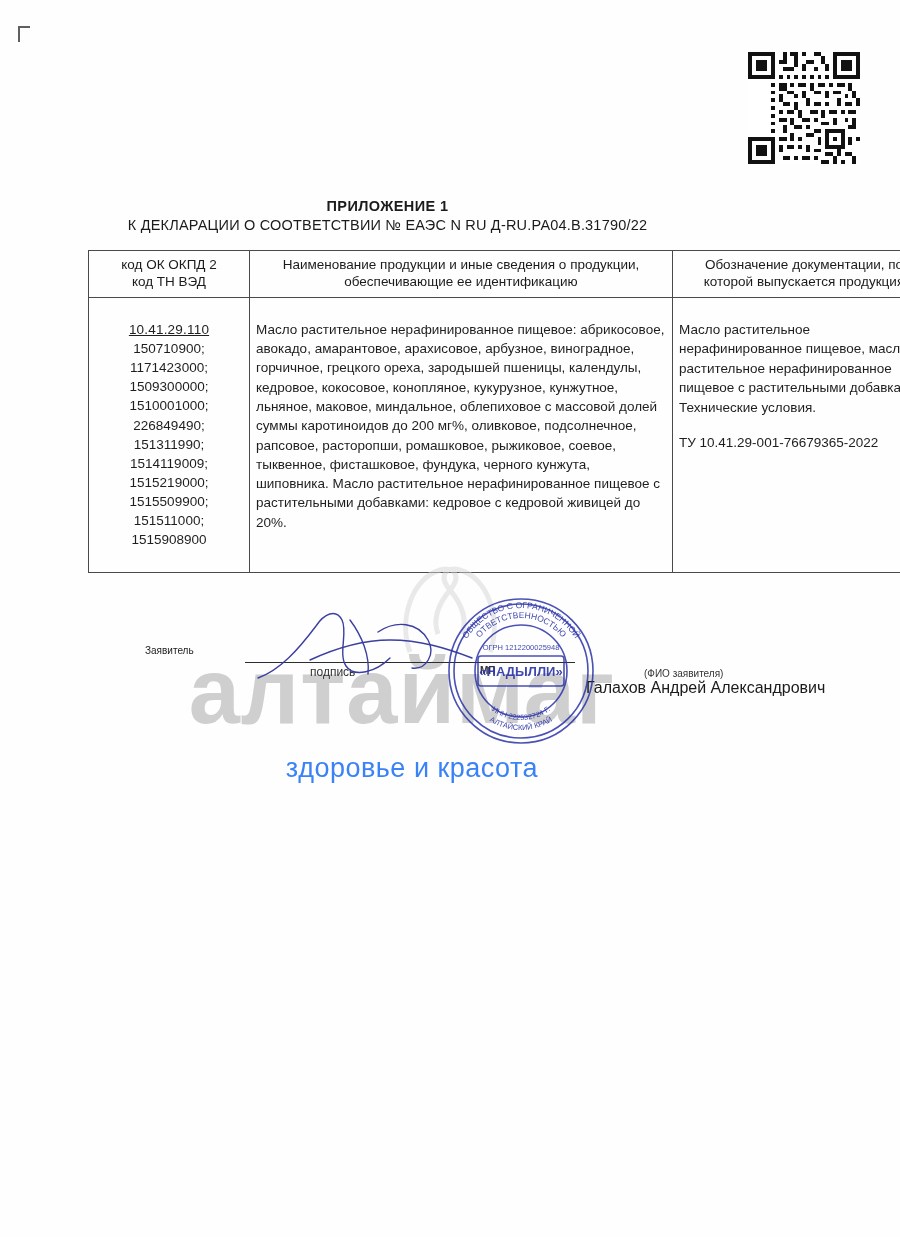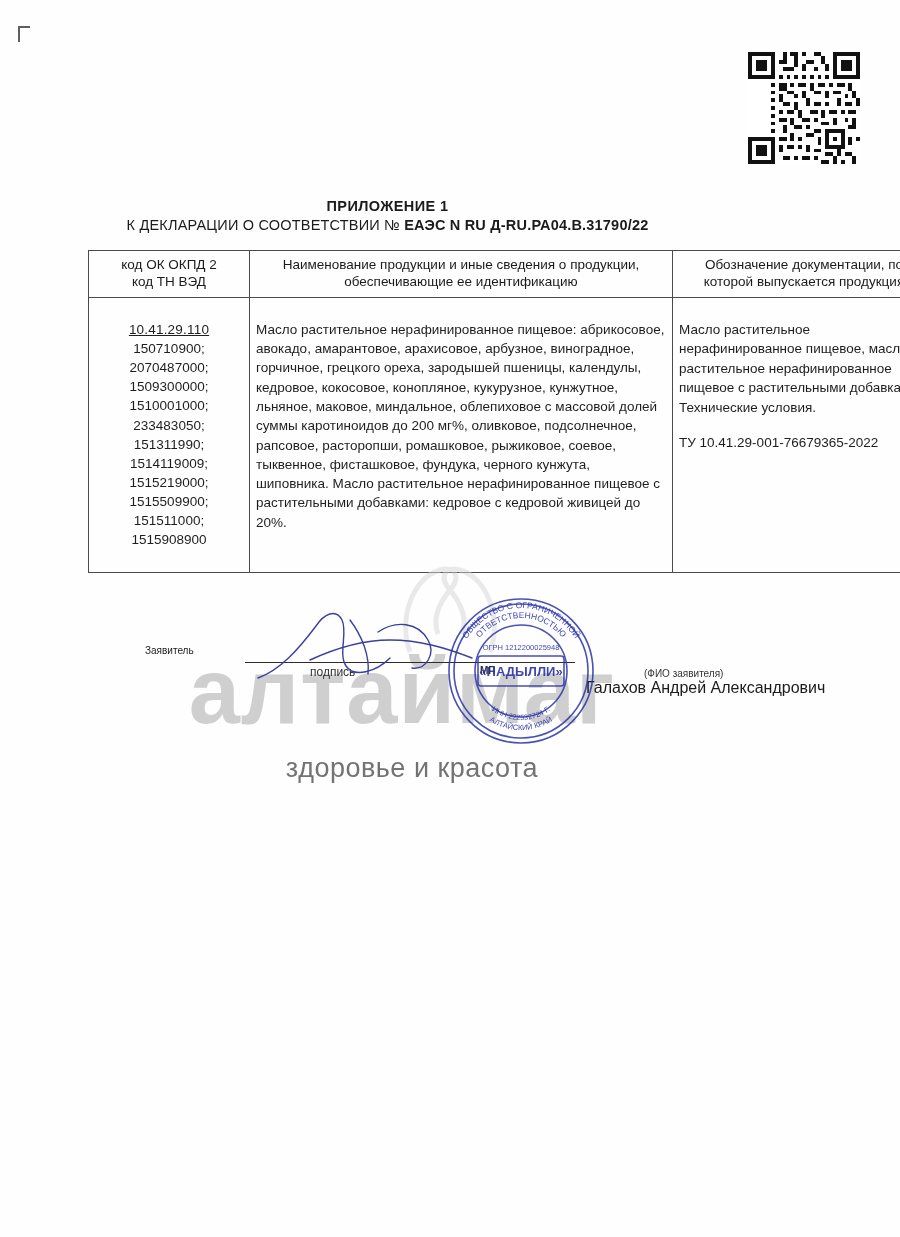--- a/index.html
+++ b/index.html
@@ -55,21 +55,21 @@
     font-weight: bold;
     letter-spacing: .4px;
   }
   .heading .l2 {
     font-size: 14.5px;
     font-weight: bold;
     margin-top: 3px;
     letter-spacing: .2px;
   }
   .heading .l2 .num { font-weight: normal; }
-  .heading .l2 .decl { font-weight: bold; margin-top: 16px; }
+  .heading .l2 .decl { font-weight: normal; margin-top: 16px; }
   .heading .l3 {
     font-size: 13.5px;
     margin-top: 3px;
     font-weight: normal;
   }
 
   
   table.doc {
     position: absolute;
     left: 88px; top: 250px;
@@ -189,21 +189,21 @@
   }
   .wm .mark {
     font-size: 92px;
     font-weight: bold;
     color: #cfcfcf;
     letter-spacing: 1px;
     line-height: 1;
   }
   .wm .sub {
     font-size: 27px;
-    color: #737373;
+    color: #3b82f6;
     margin-top: 16px;
     letter-spacing: .5px;
     margin-left: 20px;
   }
   .wm-logo {
     position: absolute;
     left: 392px; top: 560px;
     width: 116px; height: 100px;
     pointer-events: none;
     opacity: .5;
@@ -361,24 +361,24 @@
         </th>
         <th class="c2">Наименование продукции и иные сведения о продукции, обеспечивающие ее идентификацию</th>
         <th class="c3">Обозначение документации, по которой выпускается продукция</th>
       </tr>
     </thead>
     <tbody>
       <tr>
         <td class="codes">
           <div class="first">10.41.29.110</div>
           <div>150710900;</div>
-          <div>2070487000;</div>
+          <div>1171423000;</div>
           <div>1509300000;</div>
           <div>1510001000;</div>
-          <div>233483050;</div>
+          <div>226849490;</div>
           <div>151311990;</div>
           <div>1514119009;</div>
           <div>1515219000;</div>
           <div>1515509900;</div>
           <div>151511000;</div>
           <div>1515908900</div>
         </td>
         <td class="desc">Масло растительное нерафинированное пищевое: абрикосовое, авокадо, амарантовое, арахисовое, арбузное, виноградное, горчичное, грецкого ореха, зародышей пшеницы, календулы, кедровое, кокосовое, конопляное, кукурузное, кунжутное, льняное, маковое, миндальное, облепиховое с массовой долей суммы каротиноидов до 200 мг%, оливковое,  подсолнечное, рапсовое, расторопши, ромашковое, рыжиковое, соевое, тыквенное, фисташковое, фундука,  черного кунжута, шиповника. Масло растительное нерафинированное пищевое с растительными добавками: кедровое с кедровой живицей до 20%.</td>
         <td class="docref">
           <p>Масло растительное нерафинированное пищевое, масло растительное нерафинированное пищевое с растительными добавками. Технические условия.</p>

